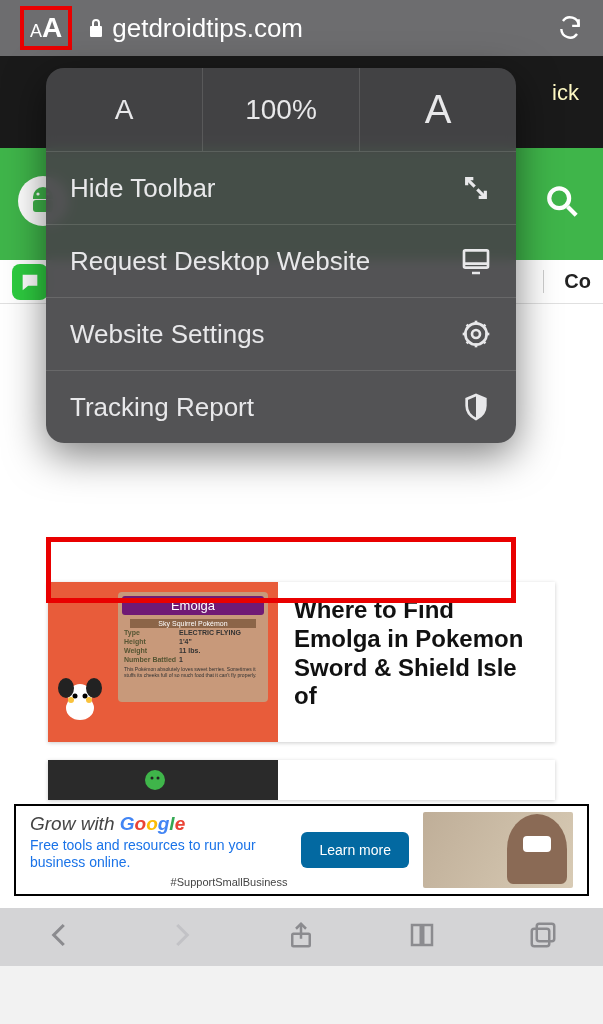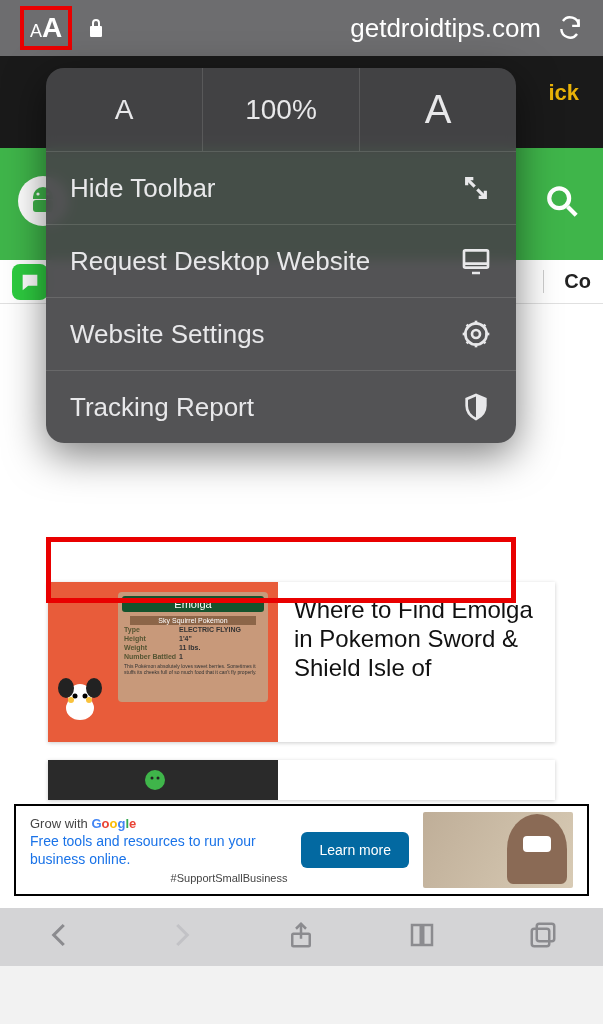--- a/index.html
+++ b/index.html
@@ -2,55 +2,55 @@
 <html><head>
   <meta charset="utf-8">
   <style>
     * { margin:0; padding:0; box-sizing:border-box; font-family:-apple-system,BlinkMacSystemFont,"Segoe UI",sans-serif; }
     body { width:603px; height:1024px; background:#f2f2f2; overflow:hidden; position:relative; }
 
     .url-bar { height:56px; background:#6d6d6f; display:flex; align-items:center; padding:0 20px; gap:16px; }
     .aa-btn { display:flex; align-items:baseline; color:#fff; border:4px solid #e90000; padding:2px 6px; }
     .aa-small { font-size:18px; }
     .aa-big { font-size:28px; font-weight:600; }
-    .url-center { flex:1; display:flex; align-items:center; justify-content:space-between; gap:16px; }
+    .url-center { flex:1; display:flex; align-items:center; justify-content:flex-start; gap:8px; }
     .lock { width:16px; height:20px; }
     .url-text { color:#fff; font-size:26px; }
     .reload { width:26px; height:26px; }
 
     .page-bg { position:relative; background:#fff; height:910px; }
     .band-dark { height:92px; background:#1a1a1a; position:relative; }
     .band-green { height:112px; background:#3fb54a; position:relative; }
-    .ick { position:absolute; right:24px; top:24px; color:#eab308; font-size:22px; font-weight:700; z-index:0; }
+    .ick { position:absolute; right:24px; top:24px; color:#fef9c3; font-size:22px; font-weight:400; z-index:0; }
     .search-ic { position:absolute; right:24px; top:36px; width:34px; height:34px; }
     .robot { position:absolute; left:18px; top:28px; width:50px; height:50px; background:#fff; border-radius:50%; display:flex; align-items:center; justify-content:center; }
     .msg-row { height:44px; background:#fff; display:flex; align-items:center; padding:0 12px; gap:10px; border-bottom:1px solid #e0e0e0; }
     .msg-ic { width:36px; height:36px; background:#2ecc40; border-radius:8px; display:flex; align-items:center; justify-content:center; }
     .co { font-size:20px; font-weight:700; color:#222; margin-left:auto; padding-left:20px; border-left:1px solid #ccc; }
 
     .card { margin:18px 48px; background:#fff; display:flex; box-shadow:0 1px 4px rgba(0,0,0,.2); }
     .card-left { width:230px; height:160px; background:#e85c3a; position:relative; overflow:hidden; }
     .poke-box { position:absolute; right:10px; top:10px; width:150px; height:110px; background:#c8997a; border-radius:4px; }
-    .poke-hdr { background:#14532d; color:#fff; font-size:11px; text-align:center; padding:2px; margin:4px; border-radius:3px; }
+    .poke-hdr { background:#701a75; color:#fff; font-size:13px; text-align:center; padding:2px; margin:4px; border-radius:3px; }
     .poke-sub { background:#8c6548; color:#fff; font-size:7px; text-align:center; padding:1px; margin:0 12px; }
     .poke-row { display:flex; font-size:7px; padding:1px 6px; }
     .poke-row span:first-child { width:55px; color:#553; font-weight:700; }
     .poke-row span:last-child { color:#333; font-weight:700; }
     .poke-desc { font-size:5px; color:#333; padding:2px 6px; line-height:1.2; }
     .poke-char { position:absolute; left:8px; bottom:16px; width:48px; height:48px; }
     .card-right { flex:1; padding:14px 16px; }
-    .card-title { font-size:24px; font-weight:400; color:#111; line-height:1.2; }
+    .card-title { font-size:24px; font-weight:700; color:#111; line-height:1.2; }
 
     .card2 { margin:6px 48px 0; background:#fff; display:flex; box-shadow:0 1px 4px rgba(0,0,0,.2); height:40px; overflow:hidden; }
     .card2-left { width:230px; background:#2a2a2a; display:flex; align-items:center; justify-content:center; }
     .c2r { flex:1; padding:8px 16px; font-size:24px; font-weight:800; color:#111; }
 
     .ad { position:absolute; left:14px; right:14px; bottom:70px; height:92px; background:#fff; border:2px solid #000; display:flex; align-items:center; padding:8px 14px; gap:14px; }
     .ad-text { flex:1; }
-    .ad-grow { font-size:13px; color:#444; }
+    .ad-grow { font-size:19px; color:#444;font-style:italic; }
     .goog { font-weight:500; }
     .goog b { font-weight:700; }
     .g1{color:#4285F4}.g2{color:#EA4335}.g3{color:#FBBC05}.g4{color:#34A853}
     .ad-line { font-size:14px; color:#1a73e8; line-height:1.25; margin-top:2px; }
     .ad-hash { font-size:11px; color:#444; margin-top:4px;text-align:right; }
     .ad-btn { background:#0369a1; color:#fff; font-size:14px; padding:10px 18px; border-radius:6px; }
     .ad-img { width:150px; height:76px; background:linear-gradient(120deg,#bfae98,#d8cbb5); border-radius:2px; position:relative; overflow:hidden; }
     .ad-person{ position:absolute; right:6px; top:2px; width:60px; height:70px; background:#8a6a55; border-radius:50% 50% 10% 10%; }
     .ad-mask{ position:absolute; right:22px; top:24px; width:28px; height:16px; background:#fff; border-radius:4px; }
 

